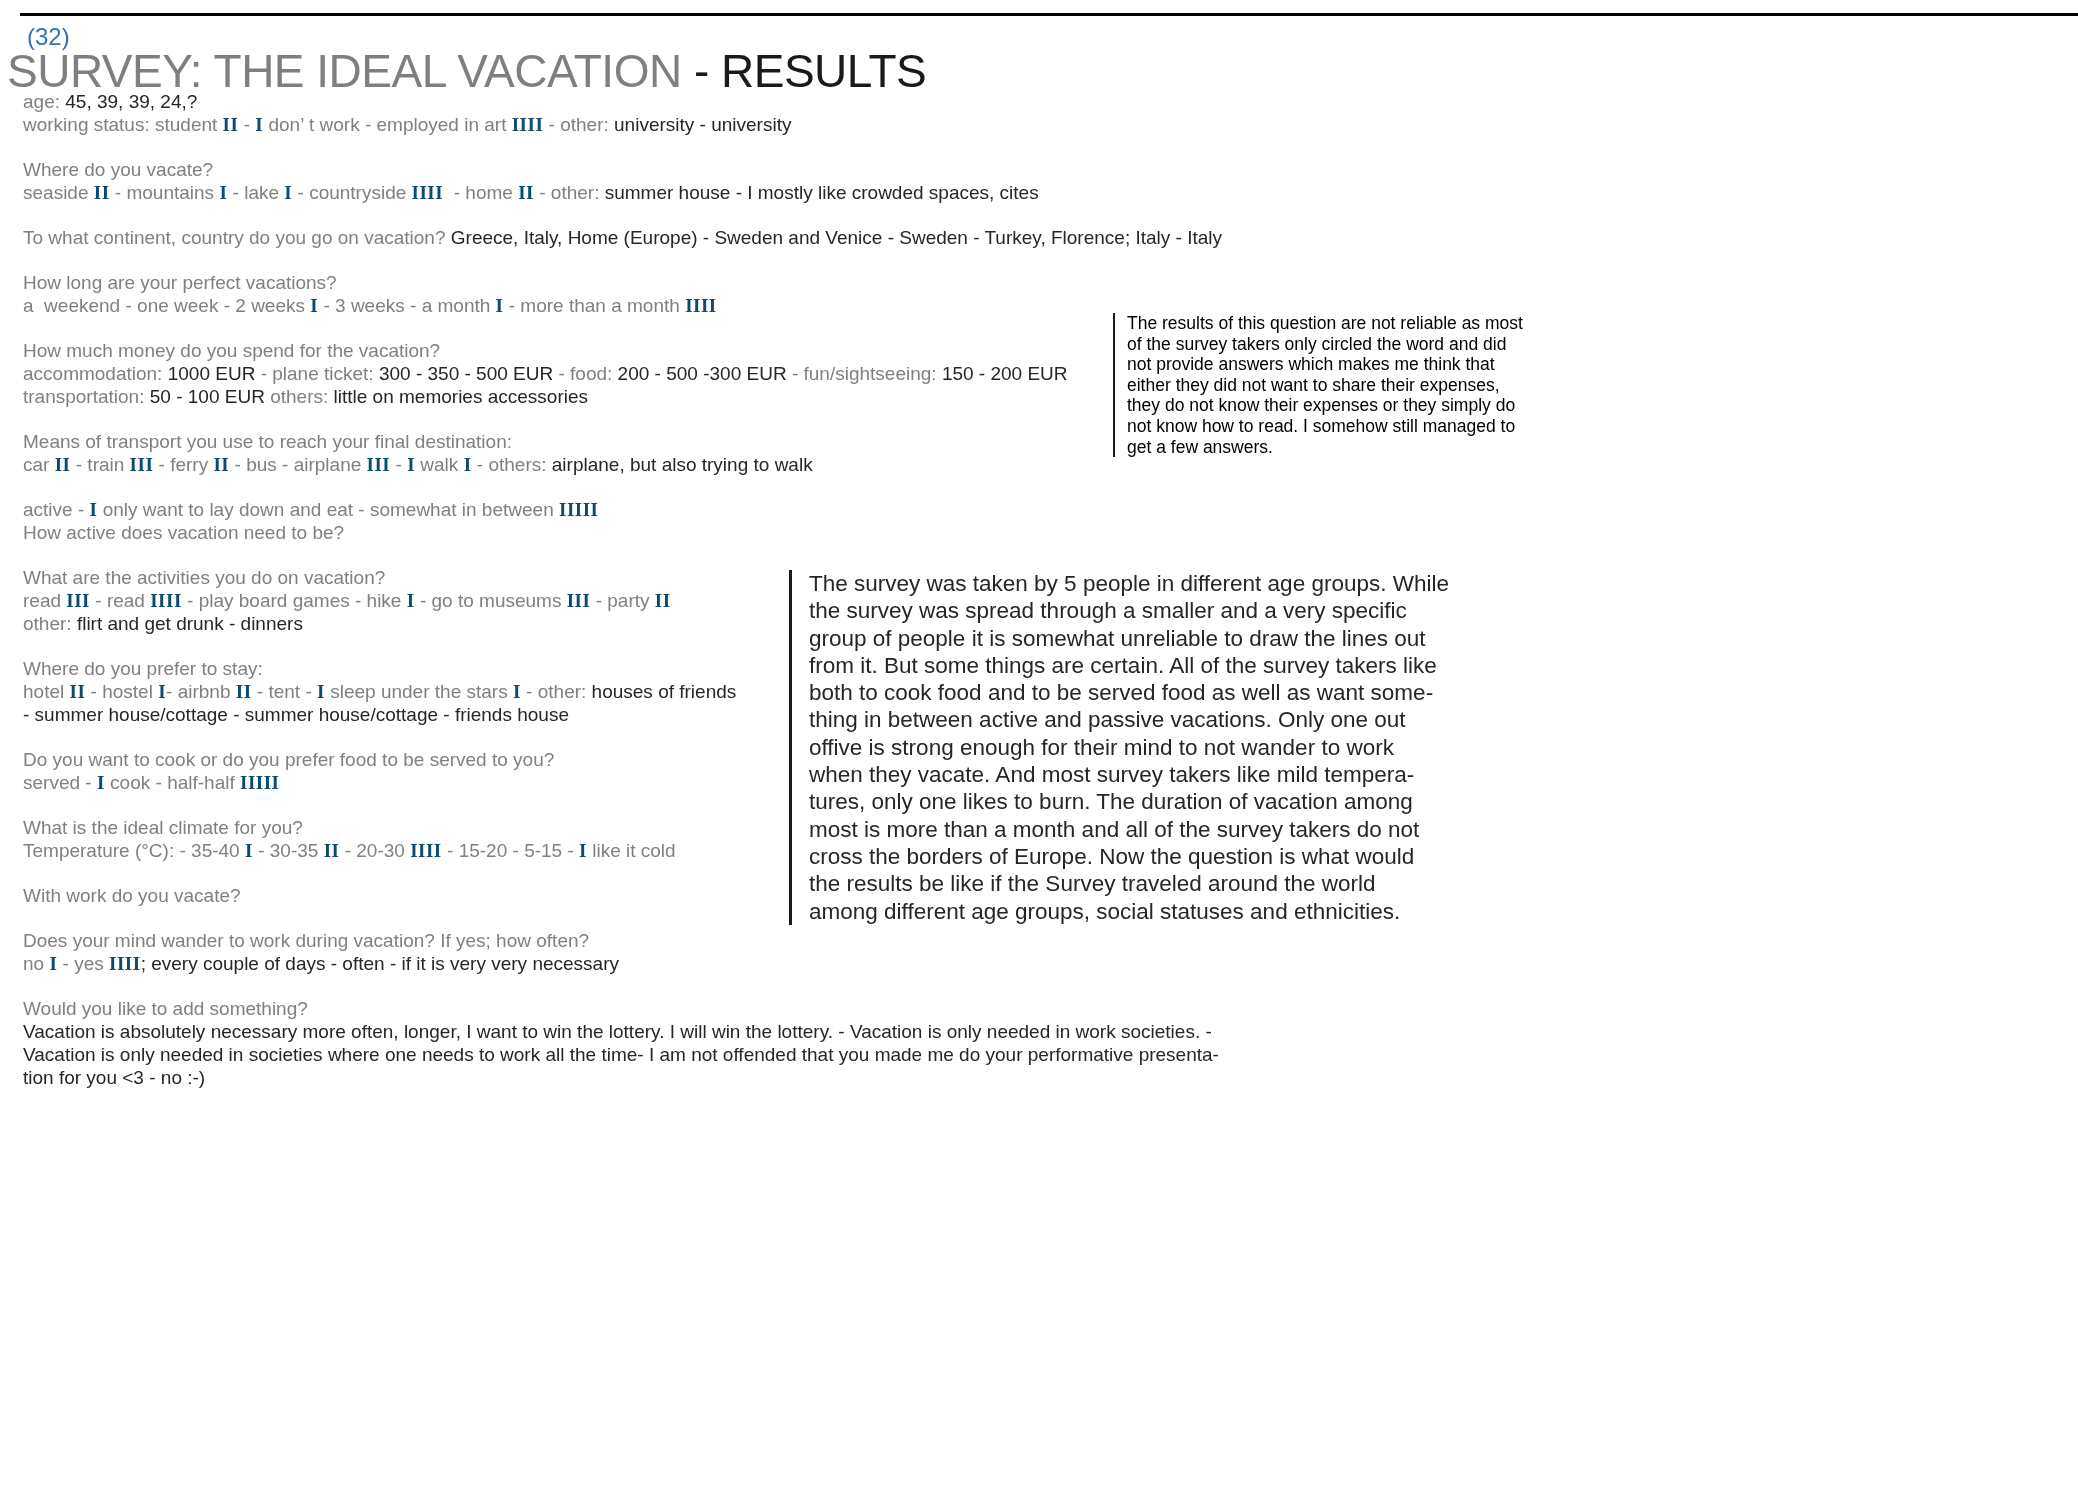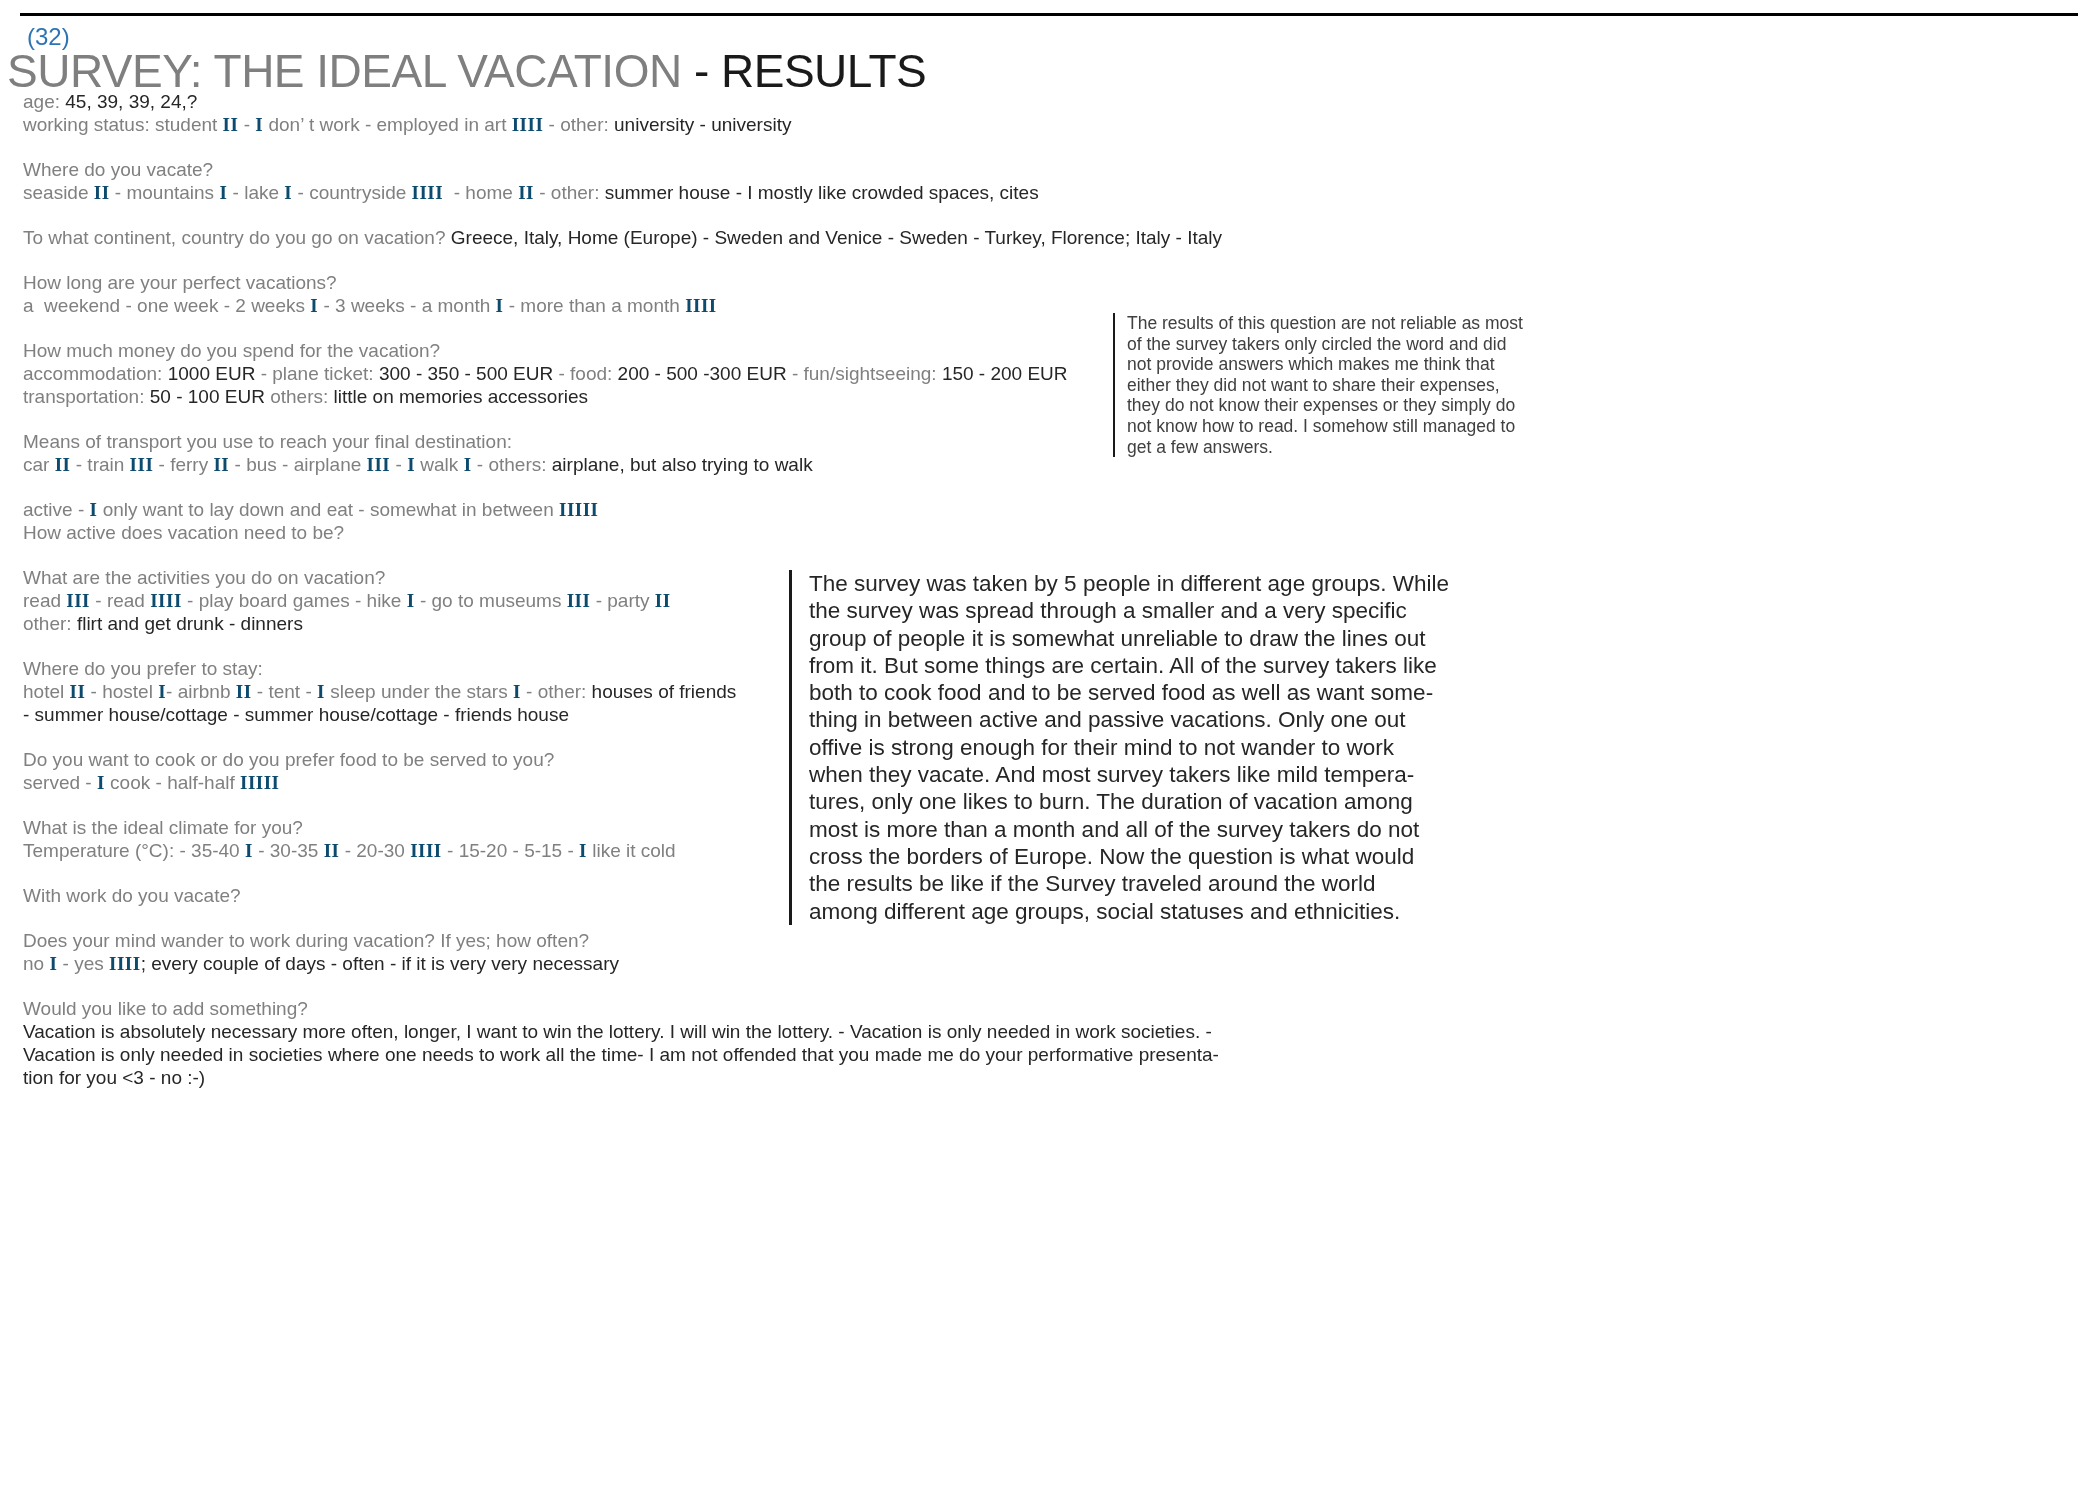--- a/index.html
+++ b/index.html
@@ -42,21 +42,21 @@
     letter-spacing:0.5px;
   }
   .seg-blank {
     display:inline-block;
     border-bottom:1px solid #6f6f6f;
     height:16px;
     vertical-align:baseline;
   }
   .note { position:absolute; display:flex; align-items:stretch; }
   .note-bar { flex:none; background:#1a1a1a; }
-  .note-text { white-space:pre; color:#404040; }
+  .note-text { white-space:pre; color:#000000; }
   .note-small { left:1113px; top:313px; }
   .note-small .note-bar { width:2px; }
   .note-small .note-text { font-size:17.5px; line-height:20.6px; padding-left:12px; }
   .note-large { left:789px; top:570px; }
   .note-large .note-bar { width:3px; }
   .note-large .note-text { font-size:22.5px; line-height:27.3px; padding-left:17px; color:#262626; }
 </style>
 </head>
 <body>
 

